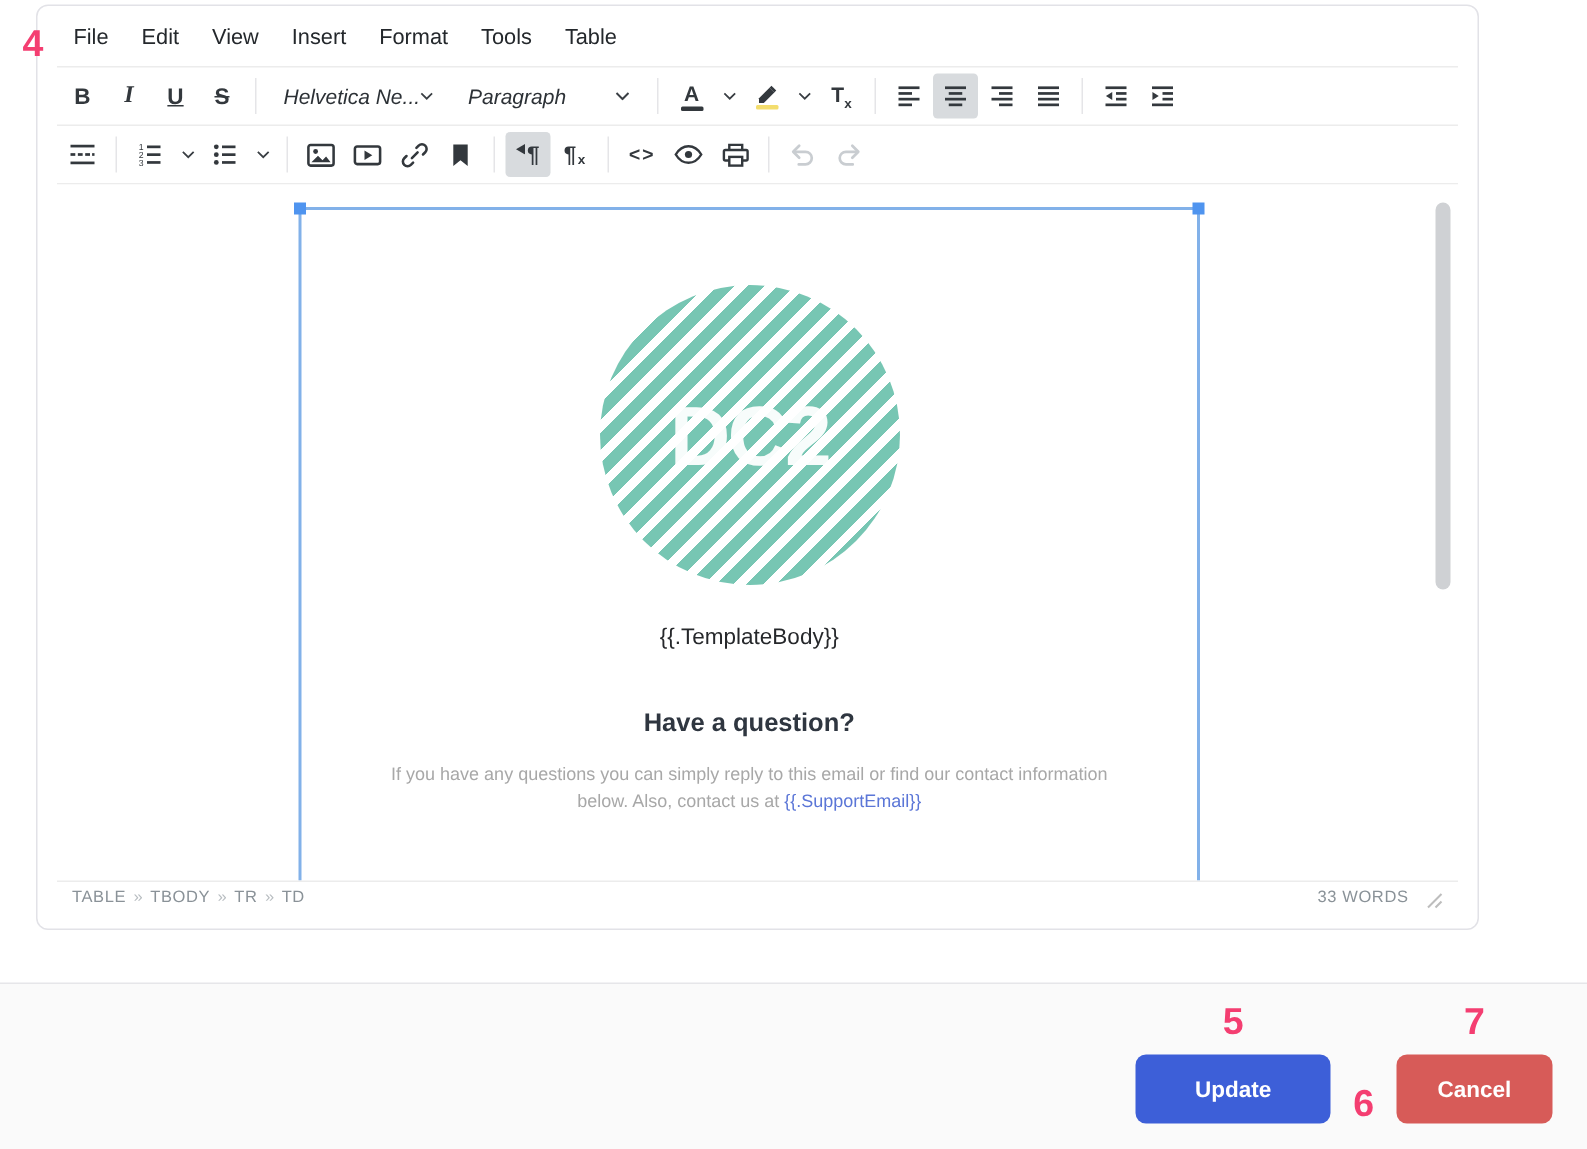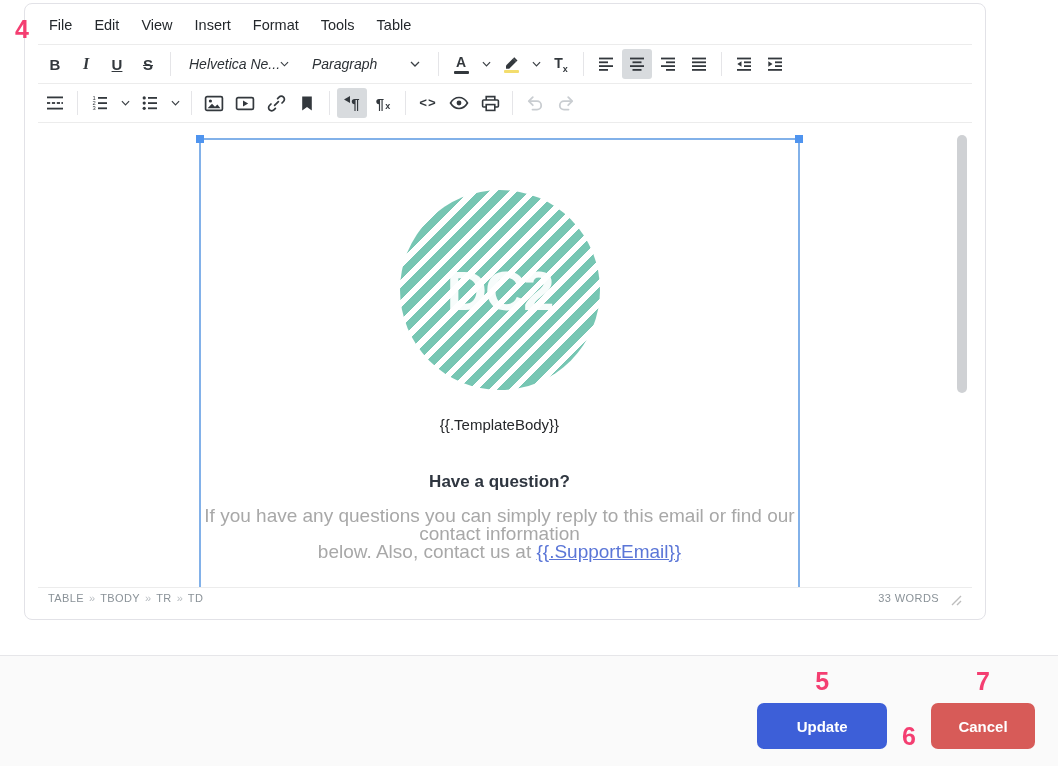--- a/index.html
+++ b/index.html
@@ -118,22 +118,22 @@
     display: flex; align-items: center; justify-content: center;
     overflow: hidden;
   }
   .logo-text {
     font-size: 56px; font-weight: 700; letter-spacing: -2px;
     color: rgba(255,255,255,0.94);
   }
 
   .tbody-token { margin-top: 26px; font-size: 15px; color: #26282b; }
   .question { margin-top: 38px; font-size: 17px; font-weight: 700; color: #2f3640; line-height: 22px; }
-  .help { margin-top: 14px; font-size: 19px; line-height: 18px; color: #a8a8a8; }
-  .mail-link { color: #5b76d7; text-decoration: underline; cursor: pointer; }
+  .help { margin-top: 14px; font-size: 12px; line-height: 18px; color: #a8a8a8; }
+  .mail-link { color: #5b76d7; cursor: pointer; }
 
   .scroll-thumb {
     position: absolute; right: 5px; top: 12px;
     width: 10px; height: 258px;
     background: #cfd1d4; border-radius: 5px;
   }
 
   
   .statusbar {
     position: relative;

